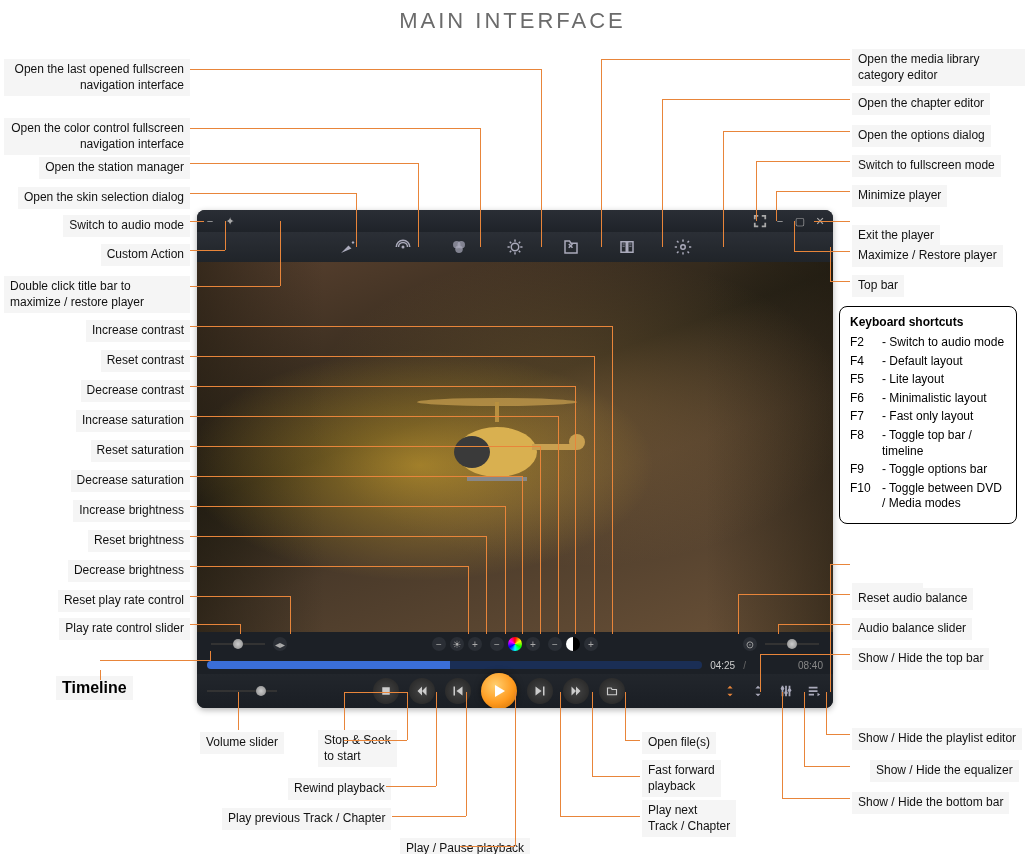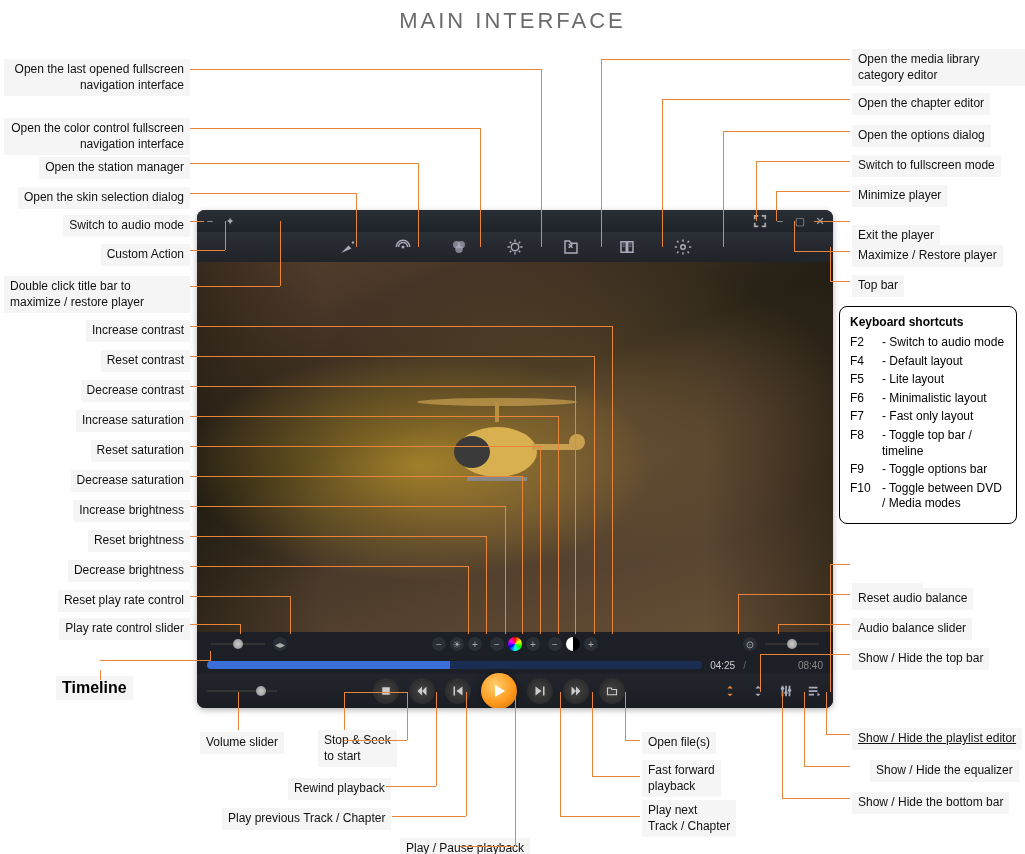--- a/index.html
+++ b/index.html
@@ -317,21 +317,21 @@
     <div class="label" style="top: 125px; left: 852px;">Open the options dialog</div>
     <div class="label" style="top: 155px; left: 852px;">Switch to fullscreen mode</div>
     <div class="label" style="top: 185px; left: 852px;">Minimize player</div>
     <div class="label" style="top: 225px; left: 852px;">Exit the player</div>
     <div class="label" style="top: 245px; left: 852px;">Maximize / Restore player</div>
     <div class="label" style="top: 275px; left: 852px;">Top bar</div>
     <div class="label" style="top: 583px; left: 852px;">Bottom bar</div>
     <div class="label" style="top: 588px; left: 852px;">Reset audio balance</div>
     <div class="label" style="top: 618px; left: 852px;">Audio balance slider</div>
     <div class="label" style="top: 648px; left: 852px;">Show / Hide the top bar</div>
-    <div class="label" style="top: 728px; left: 852px; text-decoration: underline;">Show / Hide the playlist editor</div>
+    <div class="label" style="top: 728px; left: 852px;">Show / Hide the playlist editor</div>
     <div class="label" style="top: 760px; left: 852px; margin-left: 18px;">Show / Hide the equalizer</div>
     <div class="label" style="top: 792px; left: 852px;">Show / Hide the bottom bar</div>
   </div>
 <div id="labels-bottom">
     <div class="label" style="top: 732px; left: 200px;">Volume slider</div>
     <div class="label" style="top: 730px; left: 318px; white-space: pre;">Stop &amp; Seek
 to start</div>
     <div class="label" style="top: 778px; left: 288px;">Rewind playback</div>
     <div class="label" style="top: 808px; left: 222px;">Play previous Track / Chapter</div>
     <div class="label" style="top: 838px; left: 400px;">Play / Pause playback</div>

